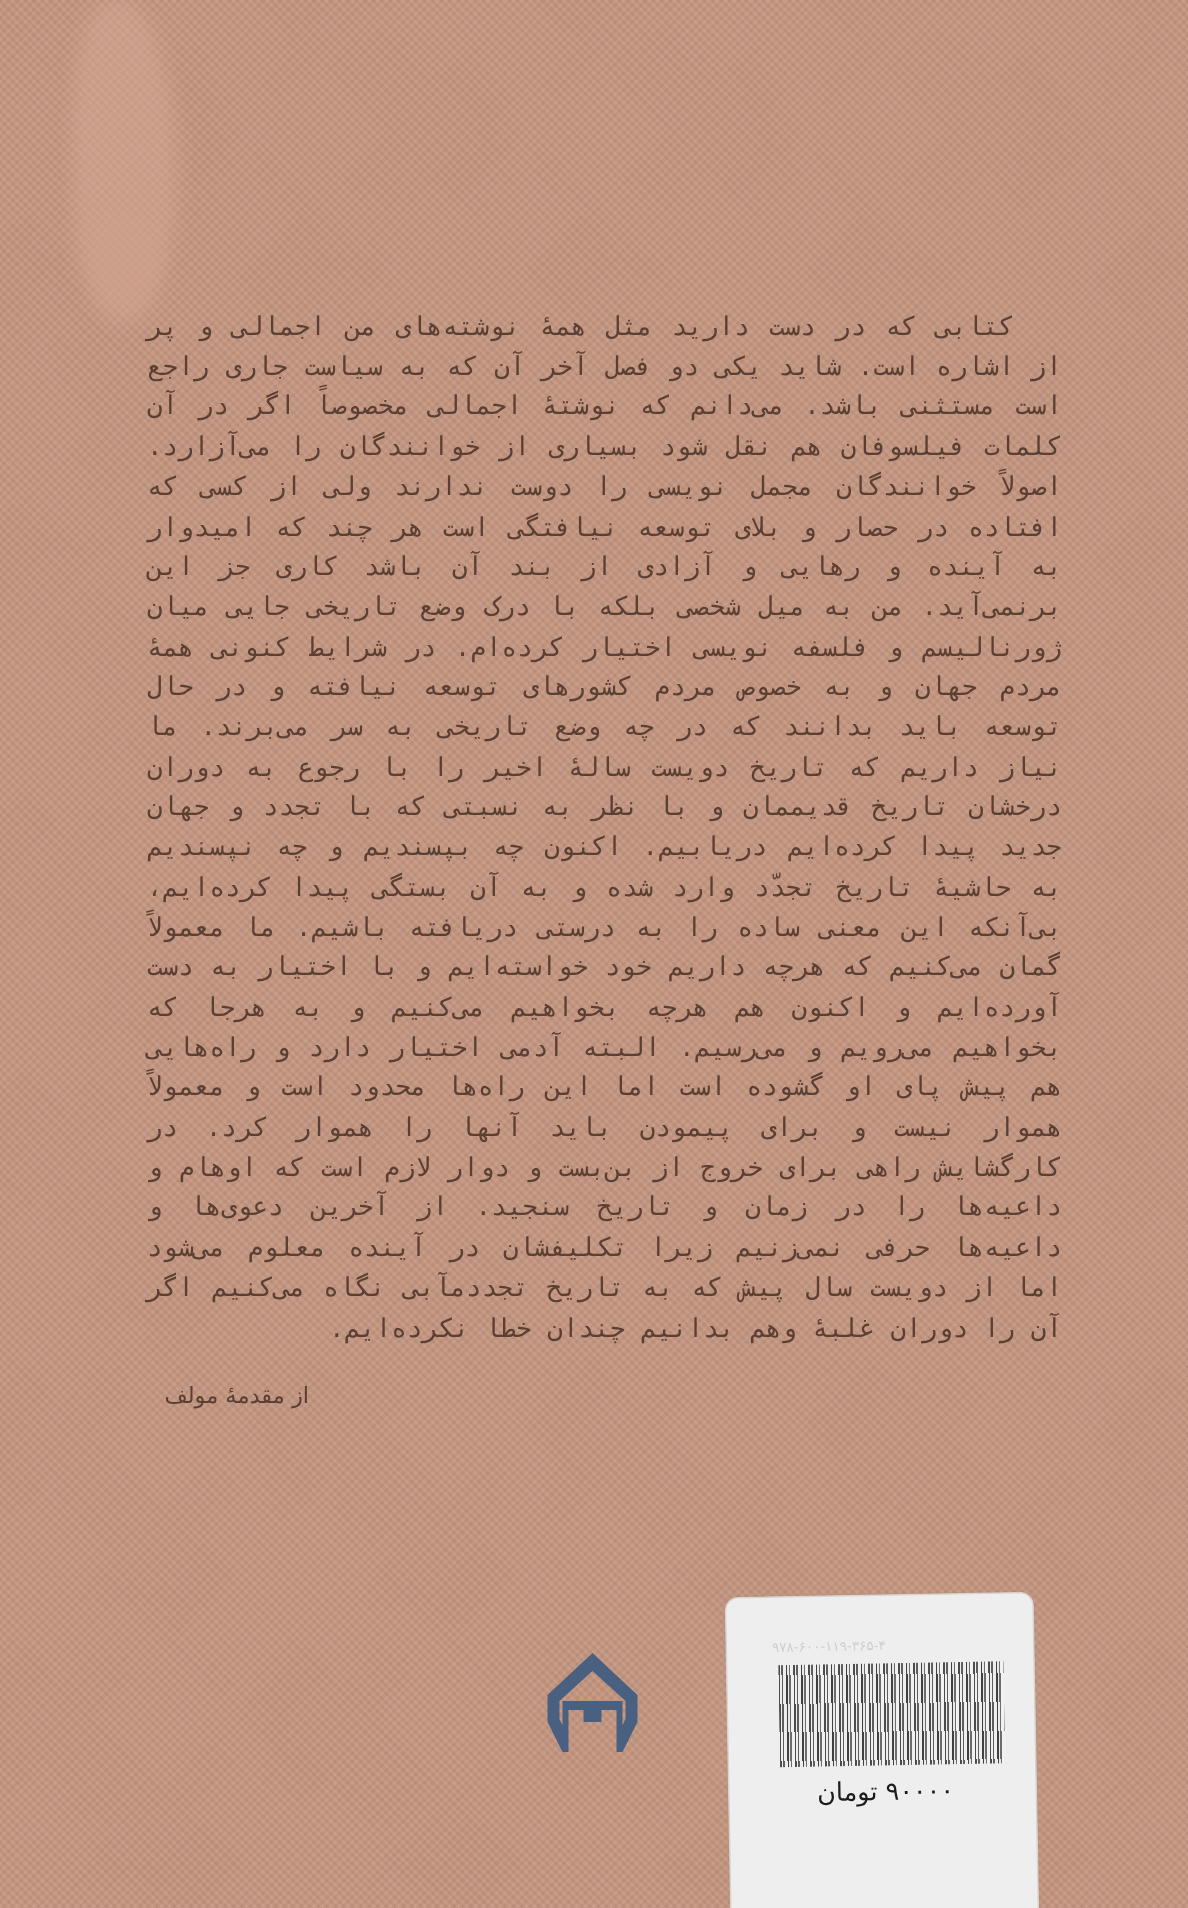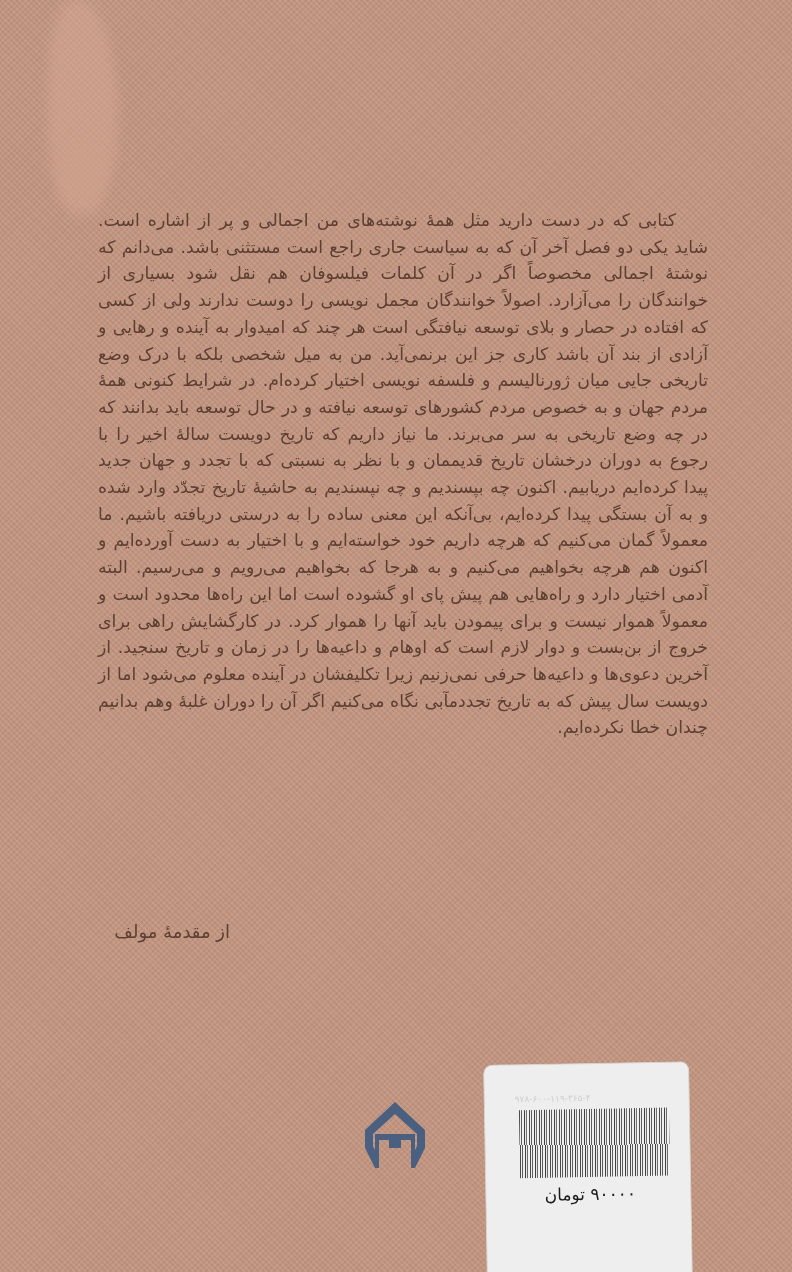--- a/index.html
+++ b/index.html
@@ -48,29 +48,30 @@
       text-align: justify;
       text-align-last: right;
       font-size: 17.3px;
       line-height: 26.7px;
       color: #5b3f33;
       letter-spacing: -0.2px;
     }
     .blurb p {
       margin: 0;
       text-indent: 32px;
+      font-family: Liberation Mono, monospace;
     }
     .attribution {
       position: absolute;
-      left: 112px;
+      left: 88px;
       top: 921px;
       width: 118px;
       direction: rtl;
       text-align: right;
-      font-size: 18px;
+      font-size: 15px;
       color: #5b3f33;
     }
     .logo {
       position: absolute;
       left: 361px;
       top: 1100px;
       width: 68px;
       height: 72px;
     }
     .price-sticker {

